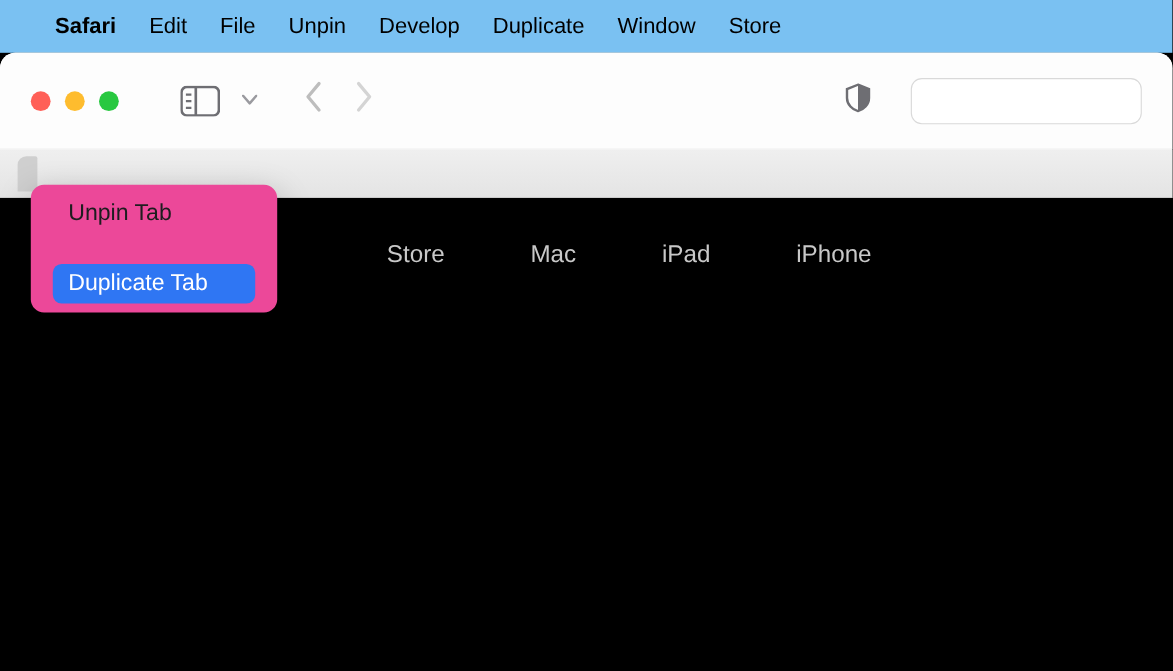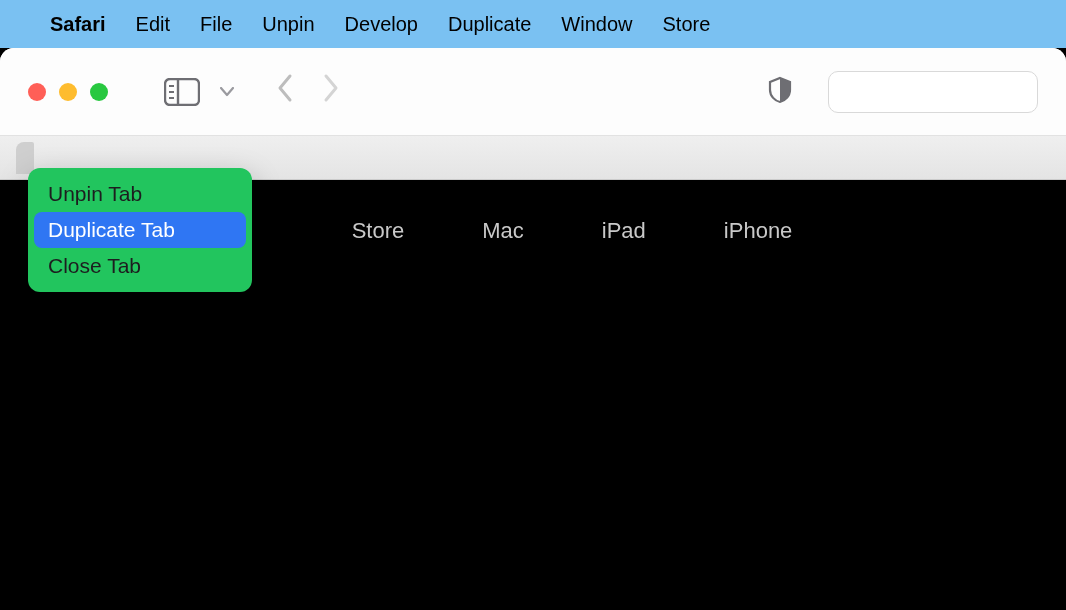--- a/index.html
+++ b/index.html
@@ -85,36 +85,37 @@
       background: #cfcfcf;
       border-top-left-radius: 8px;
       border-top-right-radius: 2px;
     }
     
     .context-menu {
       position: absolute;
       top: 168px;
       left: 28px;
       width: 224px;
-      background: #22c55e;
+      background: #ec4899;
       border-radius: 12px;
-      padding: 8px 6px;
+      padding: 8px 20px;
       box-shadow: 0 10px 30px rgba(0,0,0,0.25);
       z-index: 10;
     }
     .context-item {
       font-size: 21px;
       color: #1d1d1f;
       padding: 6px 14px;
       border-radius: 8px;
       cursor: default;
     }
     .context-item.highlight {
       background: #2f76f3;
       color: #fff;
+      margin-top: 28px;
     }
     
     .content {
       position: absolute;
       top: 200px;
       left: 0;
       right: 0;
       bottom: 0;
       background: #000;
       display: flex;
@@ -192,21 +193,20 @@
     <div class="address-bar"></div>
   </div>
   <div class="tabbar">
     <div class="tab-stub"></div>
   </div>
 </div>
 
 <div class="context-menu">
   <div class="context-item">Unpin Tab</div>
   <div class="context-item highlight">Duplicate Tab</div>
-  <div class="context-item">Close Tab</div>
 </div>
 
 <div class="content">
   <div class="apple-nav">
     <span class="apple-logo-w"></span>
     <span>Store</span>
     <span>Mac</span>
     <span>iPad</span>
     <span>iPhone</span>
   </div>

